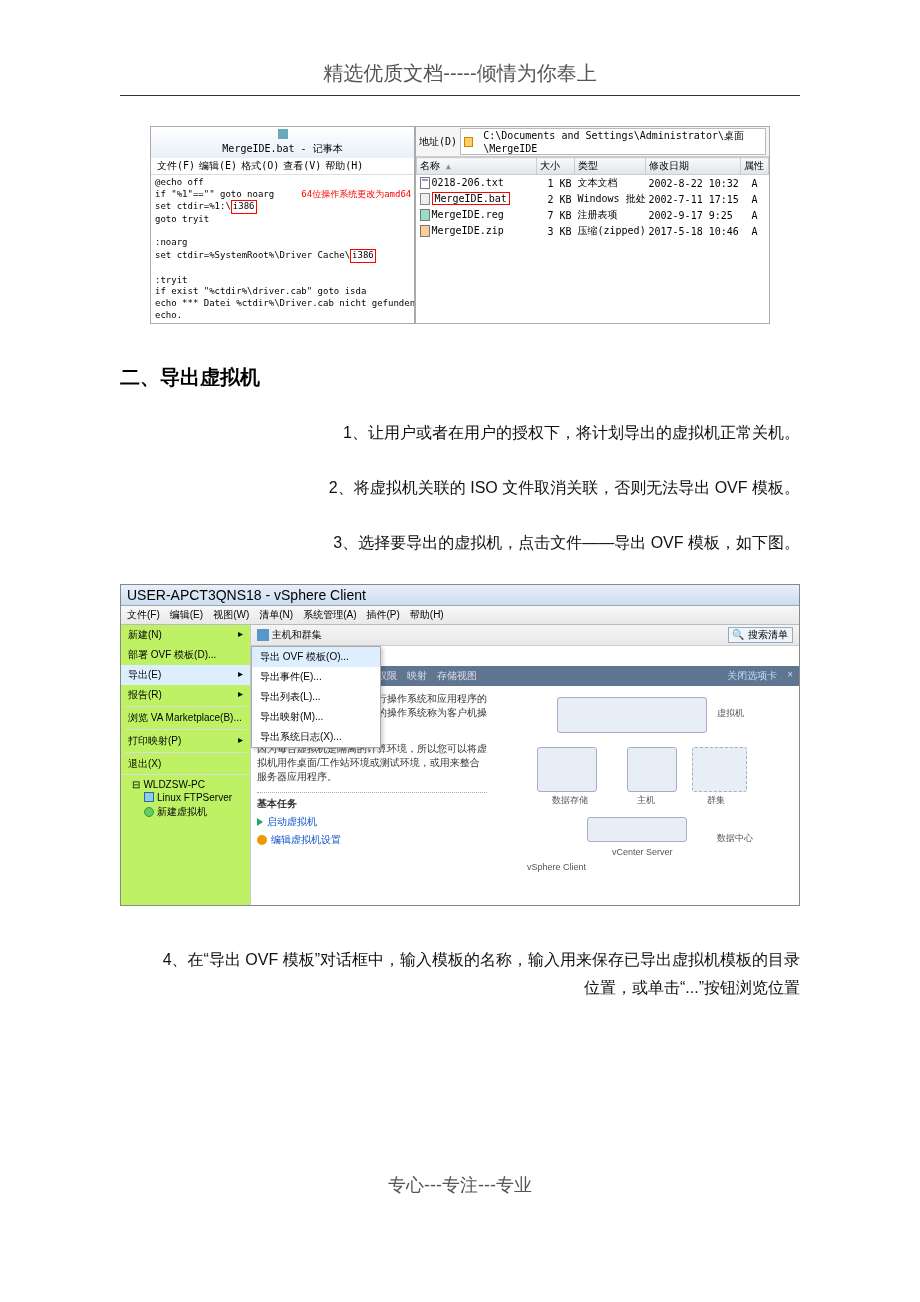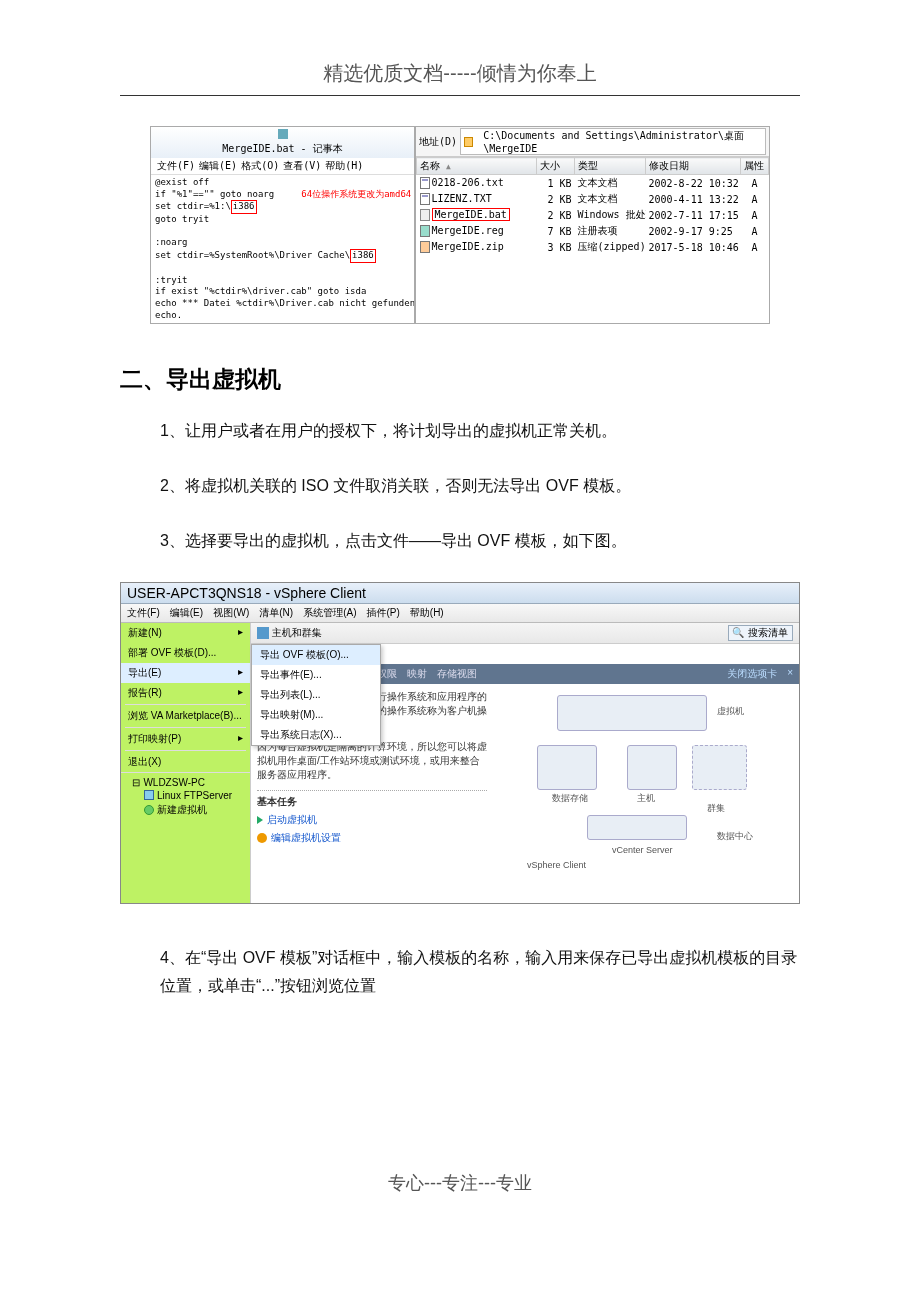--- a/index.html
+++ b/index.html
@@ -28,22 +28,22 @@
     .tbl td { padding: 1px 3px; border: 0; white-space: nowrap; overflow: hidden; }
     .tbl .sort { color: #888; font-size: 8px; }
     .file-ico { width: 10px; height: 12px; display: inline-block; vertical-align: middle; margin-right: 2px; border: 1px solid #777; background: #fff; position: relative; }
     .file-ico.txt::after { content: ""; position: absolute; top: 1px; left: 1px; right: 1px; height: 2px; background: #99c; }
     .file-ico.bat { border-color: #888; background: #eee; }
     .file-ico.reg { background: #9dc; }
     .file-ico.zip { background: #fc9; }
     .row-hl td:first-child span.fname { border: 1px solid red; padding: 0 2px; }
 
     
-    .sec-title { font-size: 23px; font-weight: 700; margin: 30px 0 22px 0; color: #000; }
-    .para { font-size: 16px; margin: 0 0 26px 40px; line-height: 1.8; color: #111; }
+    .sec-title { font-size: 20px; font-weight: 700; margin: 30px 0 28px 0; color: #000; }
+    .para { font-size: 16px; margin: 0 0 26px 40px; line-height: 1.8; color: #111; text-align: right; }
 
     
     .shot2 { width: 100%; margin: 0 auto 40px; font-family: "Microsoft YaHei", Tahoma, sans-serif; border: 1px solid #888; }
     .vs-title { background: linear-gradient(#e8f0fa,#cde); font-size: 14px; padding: 2px 6px; border-bottom: 1px solid #9ab; }
     .vs-menubar { background: linear-gradient(#f8f8f8,#e8e8e8); font-size: 10px; padding: 2px 6px; border-bottom: 1px solid #bbb; display: flex; gap: 10px; }
     .vs-body { display: flex; height: 280px; background: #fff; }
     .vs-menu-col { width: 130px; background: #bef264; border-right: 1px solid #ccc; font-size: 10px; }
     .vs-menu-col .mi { padding: 3px 7px; display: flex; justify-content: space-between; }
     .vs-menu-col .mi.hov { background: #def; }
     .vs-menu-col .sep { border-top: 1px solid #ddd; margin: 1px 4px; }
@@ -95,21 +95,21 @@
         <span>MergeIDE.bat - 记事本</span>
       </div>
       <div class="np-menu">
         <span>文件(F)</span>
         <span>编辑(E)</span>
         <span>格式(O)</span>
         <span>查看(V)</span>
         <span>帮助(H)</span>
       </div>
       <div class="np-body">
-        <div>@exist off</div>
+        <div>@echo off</div>
         <div>
           <span>if "%1"=="" goto noarg</span>&nbsp;&nbsp;&nbsp;&nbsp;&nbsp;<span class="red-note">64位操作系统更改为amd64</span>
         </div>
         <div><span>set ctdir=%1:\</span><span class="box-red">i386</span></div>
         <div>goto tryit</div>
         <div>&nbsp;</div>
         <div>:noarg</div>
         <div><span>set ctdir=%SystemRoot%\Driver Cache\</span><span class="box-red">i386</span></div>
         <div>&nbsp;</div>
         <div>:tryit</div>
@@ -145,27 +145,20 @@
           </tr>
         </thead>
         <tbody id="file-rows">
             <tr>
               <td><span class="file-ico txt"></span><span class="fname">0218-206.txt</span></td>
               <td style="text-align:right">1 KB</td>
               <td>文本文档</td>
               <td>2002-8-22 10:32</td>
               <td style="text-align:center">A</td>
             </tr>
-            <tr>
-              <td><span class="file-ico txt"></span><span class="fname">LIZENZ.TXT</span></td>
-              <td style="text-align:right">2 KB</td>
-              <td>文本文档</td>
-              <td>2000-4-11 13:22</td>
-              <td style="text-align:center">A</td>
-            </tr>
             <tr class="row-hl">
               <td><span class="file-ico bat"></span><span class="fname">MergeIDE.bat</span></td>
               <td style="text-align:right">2 KB</td>
               <td>Windows 批处理文件</td>
               <td>2002-7-11 17:15</td>
               <td style="text-align:center">A</td>
             </tr>
             <tr>
               <td><span class="file-ico reg"></span><span class="fname">MergeIDE.reg</span></td>
               <td style="text-align:right">7 KB</td>
@@ -279,21 +272,21 @@
           </div>
           <div class="vs-right">
             <div class="diag">
               <div class="srv-box" style="left:60px;top:5px;width:150px;height:36px"></div>
               <span class="lbl-sm" style="left:220px;top:15px">虚拟机</span>
               <div class="srv-box" style="left:40px;top:55px;width:60px;height:45px"></div>
               <span class="lbl-sm" style="left:55px;top:102px">数据存储</span>
               <div class="srv-box" style="left:130px;top:55px;width:50px;height:45px"></div>
               <span class="lbl-sm" style="left:140px;top:102px">主机</span>
               <div class="srv-box" style="left:195px;top:55px;width:55px;height:45px;border-style:dashed"></div>
-              <span class="lbl-sm" style="left:210px;top:112px">群集</span>
+              <span class="lbl-sm" style="left:210px;top:102px">群集</span>
               <div class="srv-box" style="left:90px;top:125px;width:100px;height:25px"></div>
               <span class="lbl-sm" style="left:220px;top:140px">数据中心</span>
               <span class="lbl-sm" style="left:115px;top:155px">vCenter Server</span>
               <span class="lbl-sm" style="left:30px;top:170px">vSphere Client</span>
             </div>
           </div>
         </div>
       </div>
     </div>
   </div>

